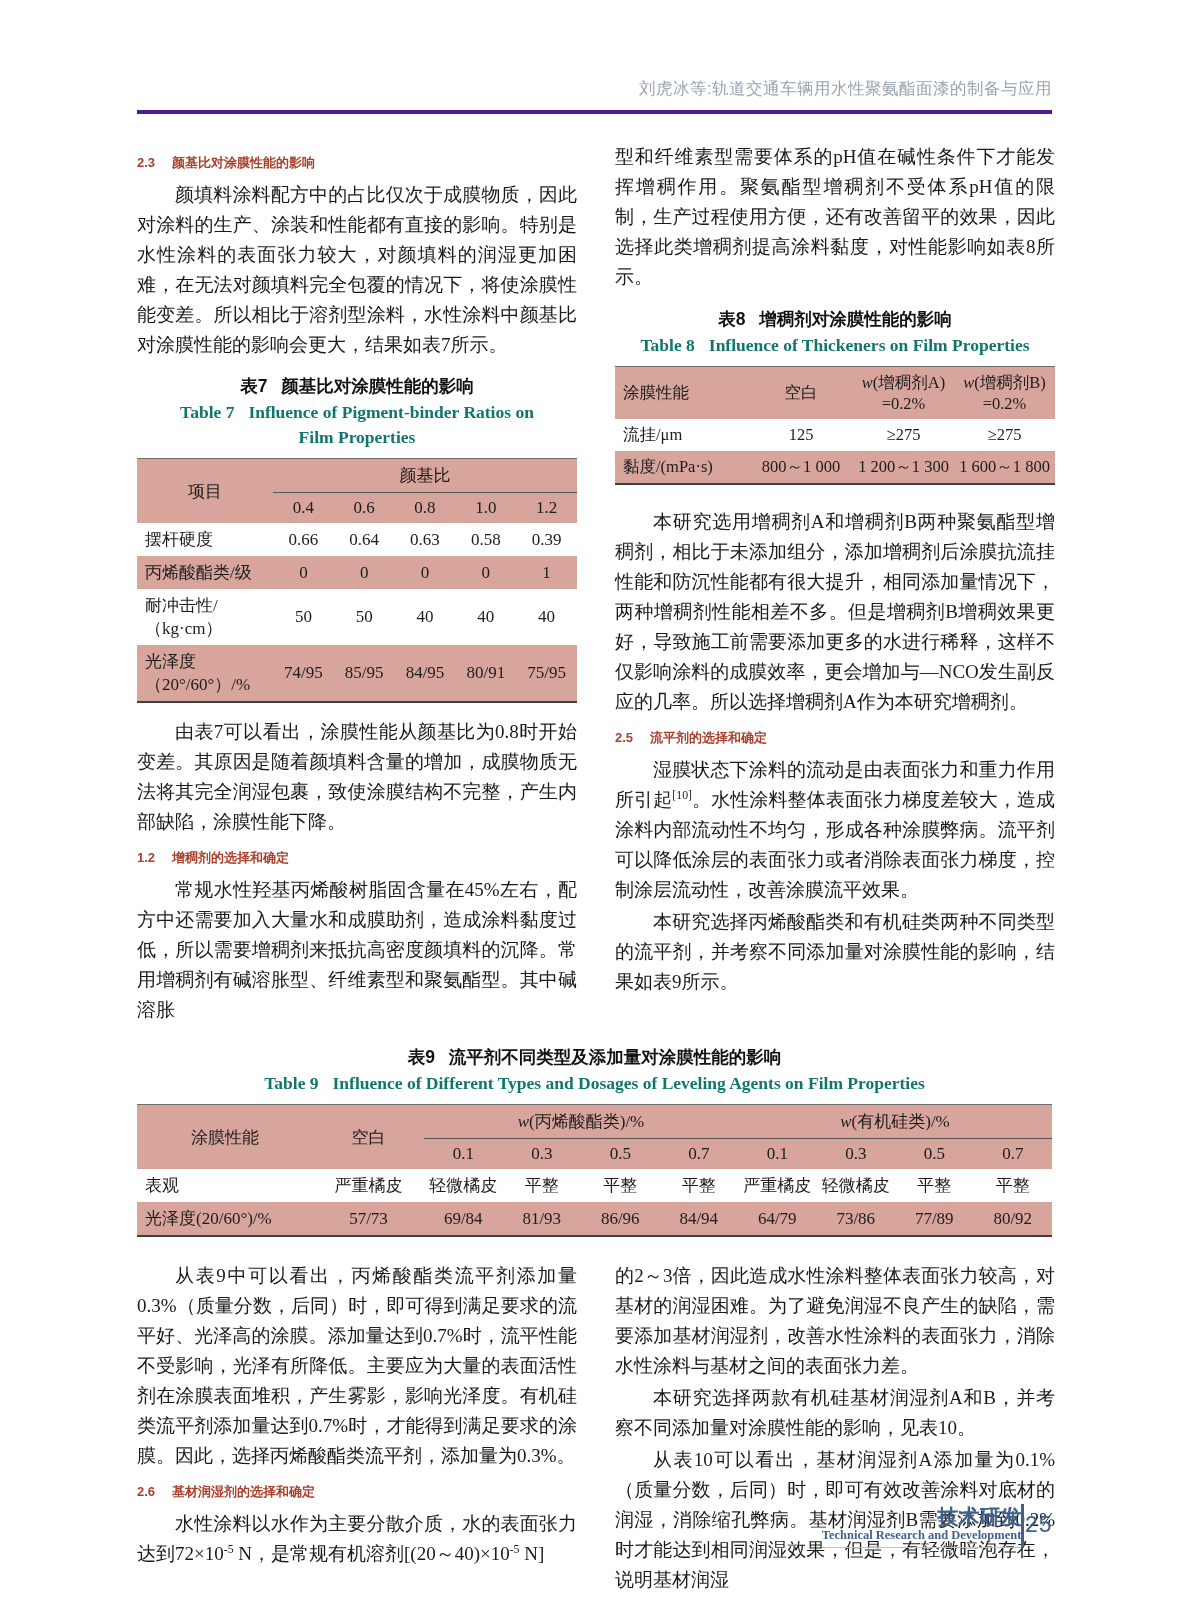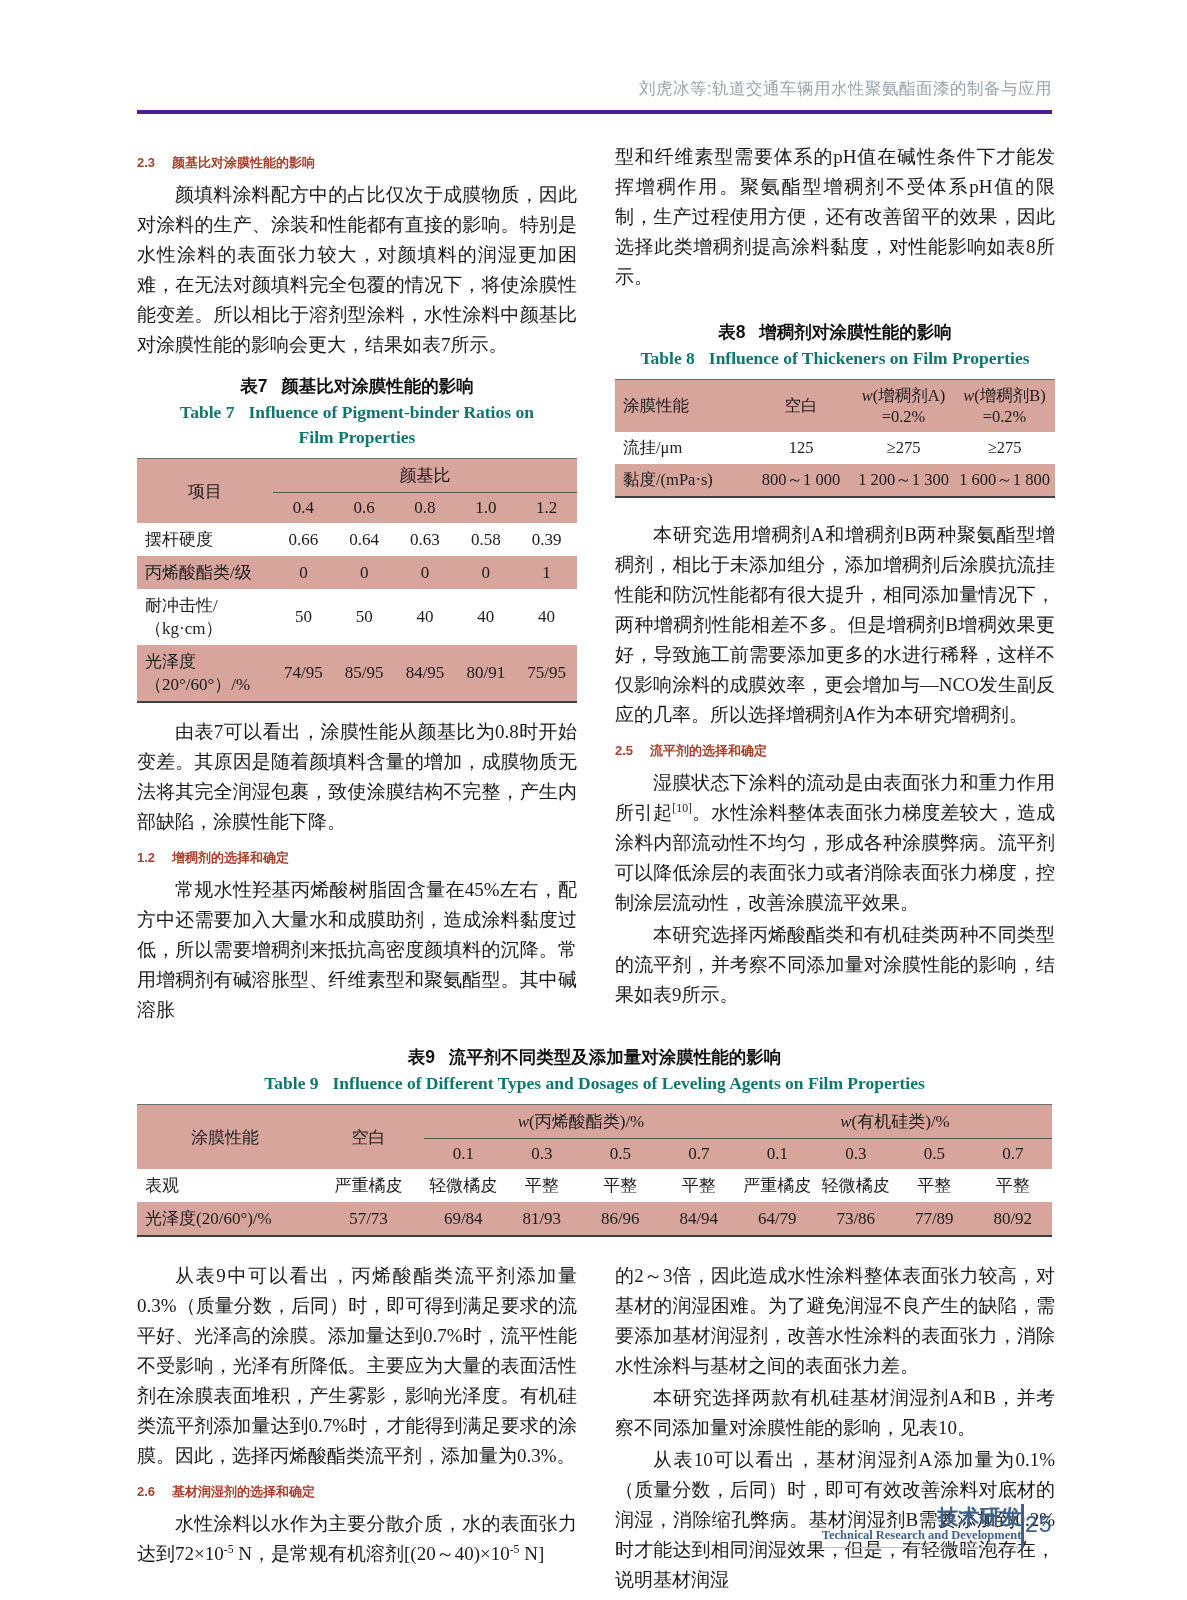--- a/index.html
+++ b/index.html
@@ -150,21 +150,21 @@
 
       <div class="sec-head">
         <span class="sec-no">1.2</span><span>增稠剂的选择和确定</span>
       </div>
       <p class="para indent">常规水性羟基丙烯酸树脂固含量在45%左右，配方中还需要加入大量水和成膜助剂，造成涂料黏度过低，所以需要增稠剂来抵抗高密度颜填料的沉降。常用增稠剂有碱溶胀型、纤维素型和聚氨酯型。其中碱溶胀</p>
     </div>
 
     <div class="col">
       <p class="para">型和纤维素型需要体系的pH值在碱性条件下才能发挥增稠作用。聚氨酯型增稠剂不受体系pH值的限制，生产过程使用方便，还有改善留平的效果，因此选择此类增稠剂提高涂料黏度，对性能影响如表8所示。</p>
 
-      <div class="tbl-cap-cn" style="margin-top:28px;">
+      <div class="tbl-cap-cn" style="margin-top:15px;">
         <span class="cap-label">表8</span><span>增稠剂对涂膜性能的影响</span>
       </div>
       <div class="tbl-cap-en">
         <span class="cap-label">Table 8</span><span>Influence of Thickeners on Film Properties</span>
       </div>
 
       <table class="tbl" style="font-size:16.5px;">
         <thead>
           <tr>
             <th class="pink t8-lbl cell-left">涂膜性能</th>

